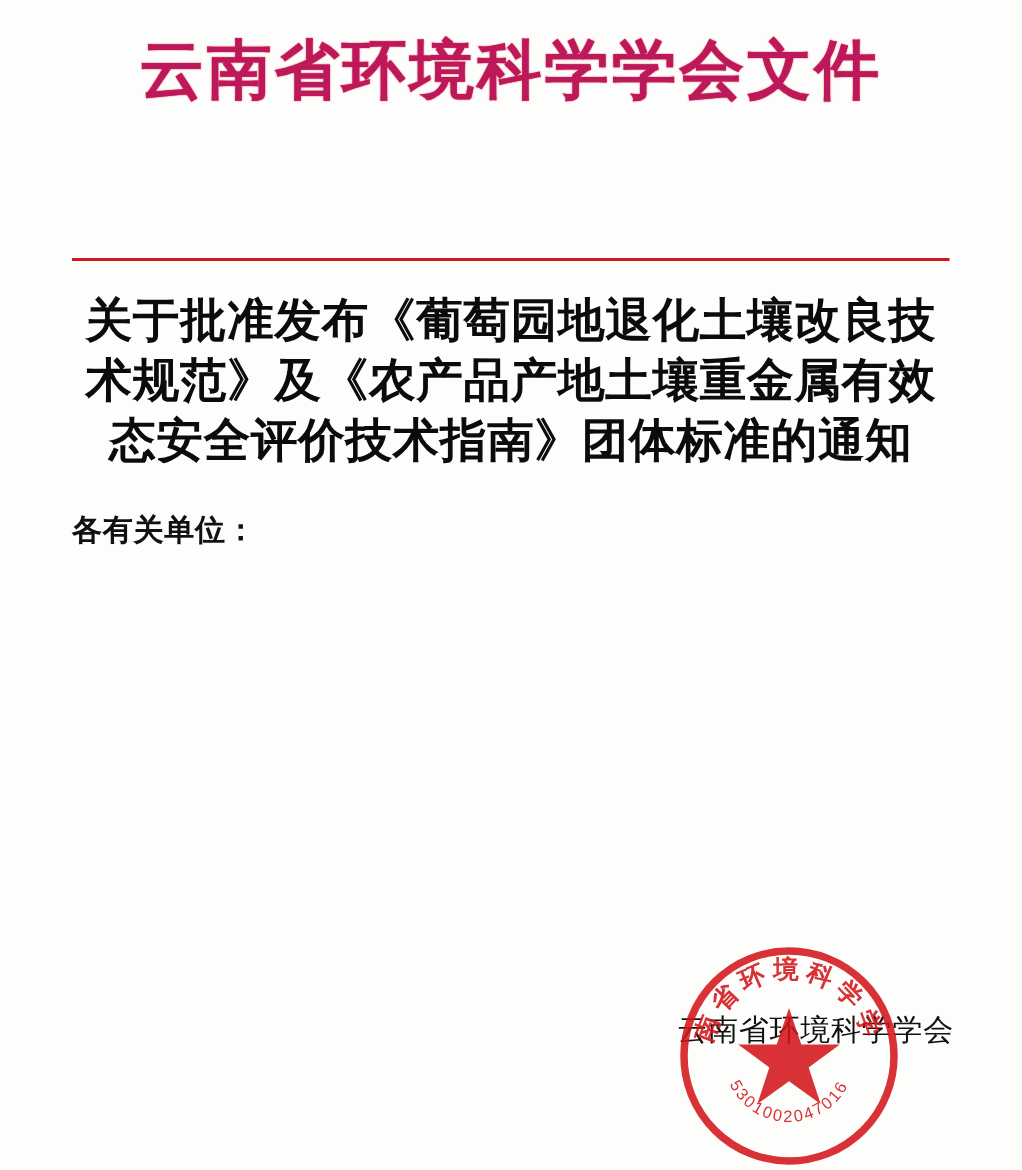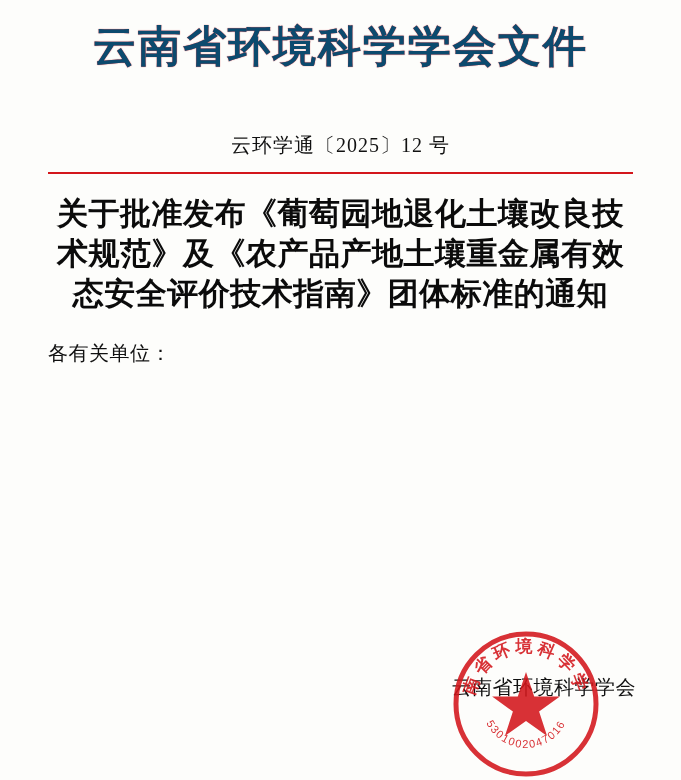--- a/index.html
+++ b/index.html
@@ -17,21 +17,21 @@
     background: #fdfdfb;
     overflow: hidden;
     box-sizing: border-box;
   }
   .doc-title {
     position: absolute;
     top: 18px;
     left: 0;
     width: 681px;
     text-align: center;
-    color: #0c4a6e;
+    color: #be185d;
     font-family: Liberation Sans, sans-serif;
     font-weight: bold;
     font-size: 43px;
     letter-spacing: 2px;
     text-shadow: 0 0 1px #d3161b;
     white-space: nowrap;
   }
   .doc-number {
     position: absolute;
     top: 132px;
@@ -62,20 +62,21 @@
     color: #0b0b0b;
     letter-spacing: 0.5px;
   }
   .salutation {
     position: absolute;
     top: 340px;
     left: 48px;
     font-size: 20px;
     color: #111;
     letter-spacing: 0.5px;
+    font-weight: bold;
   }
   .body-text {
     position: absolute;
     top: 378px;
     left: 48px;
     width: 588px;
     font-size: 20px;
     line-height: 38px;
     color: #111;
     text-align: justify;
@@ -121,21 +122,20 @@
     opacity: 0.88;
   }
 </style>
 </head>
 <body>
 
 <div class="page">
 
   <div class="doc-title">云南省环境科学学会文件</div>
 
-  <div class="doc-number">云环学通〔2025〕12 号</div>
 
   <div class="red-rule"></div>
 
   <div class="subject">关于批准发布《葡萄园地退化土壤改良技术规范》及《农产品产地土壤重金属有效态安全评价技术指南》团体标准的通知</div>
 
   <div class="salutation">各有关单位：</div>
 
 
   <div class="signature">云南省环境科学学会</div>
 

